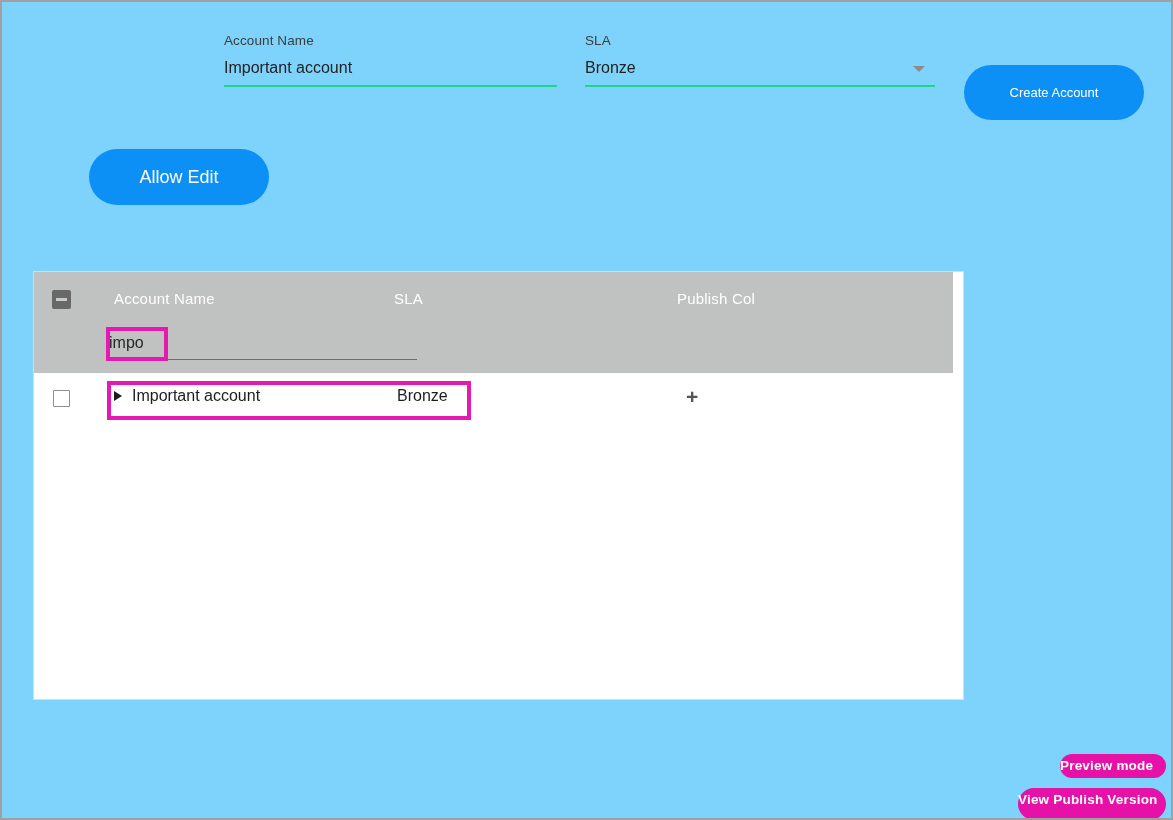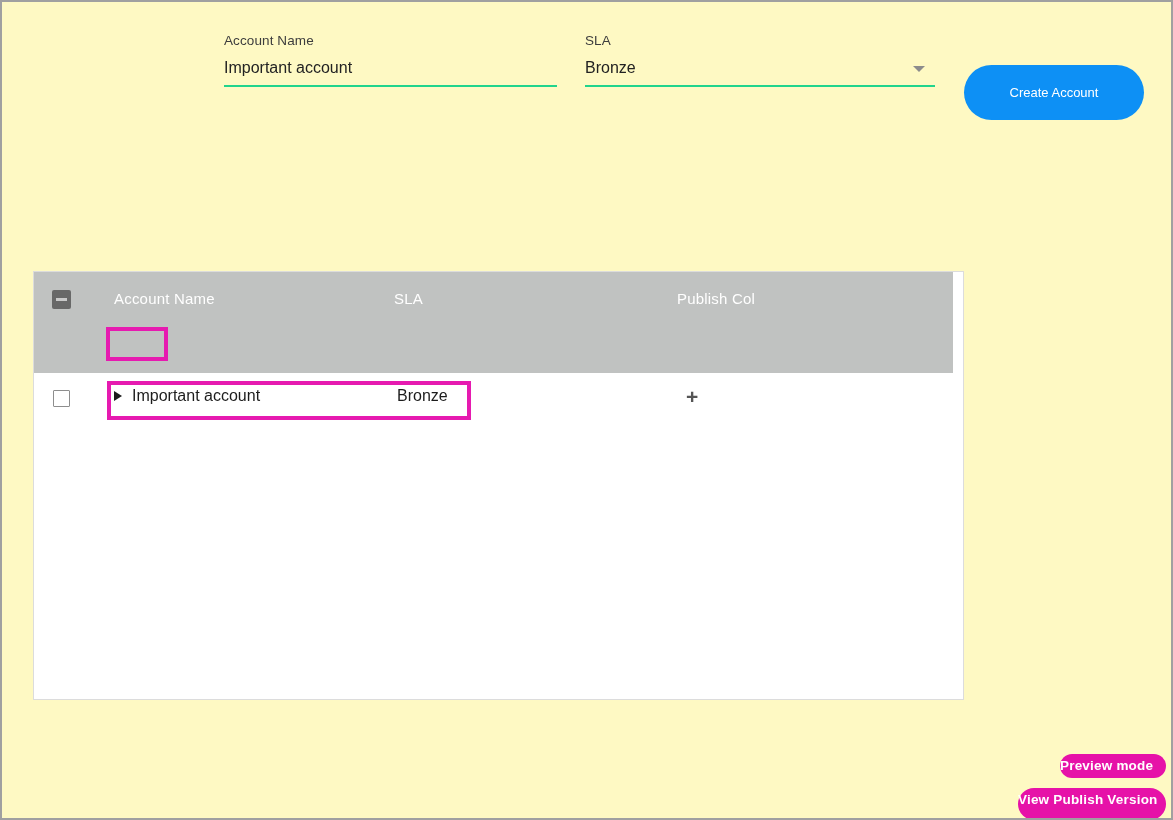--- a/index.html
+++ b/index.html
@@ -9,21 +9,21 @@
     height: 820px;
     background: #ffffff;
     font-family: "Liberation Sans", sans-serif;
     overflow: hidden;
   }
 
   #page {
     position: relative;
     width: 1173px;
     height: 820px;
-    background: #fef9c3;
+    background: #7dd3fc;
     border: 2px solid #a0a0a0;
     overflow: hidden;
   }
 
   
   .form-row {
     position: absolute;
     top: 30px;
     left: 0;
     width: 100%;
@@ -290,30 +290,34 @@
       <div class="field-label">SLA</div>
       <div class="field-value-wrap">
         <div class="field-value">Bronze</div>
         <span class="chevron-down"></span>
       </div>
     </div>
 
     <button class="btn-blue" id="btn-create-account">Create Account</button>
   </div>
 
+  <button class="btn-blue" id="btn-allow-edit">Allow Edit</button>
 
   <div id="grid">
 
     <div id="grid-header">
       <div id="select-all-checkbox"></div>
 
       <div class="col-head" id="head-account-name">Account Name</div>
       <div class="col-head" id="head-sla">SLA</div>
       <div class="col-head" id="head-expand">Publish Col</div>
 
+      <div id="filter-cell">
+        <input id="filter-input" type="text" value="impo" style="">
+      </div>
     </div>
 
     <div id="grid-body">
       <div class="grid-row">
         <div class="row-checkbox"></div>
 
         <div class="cell-name">
           <span class="expand-triangle"></span>
           <span>Important account</span>
         </div>

